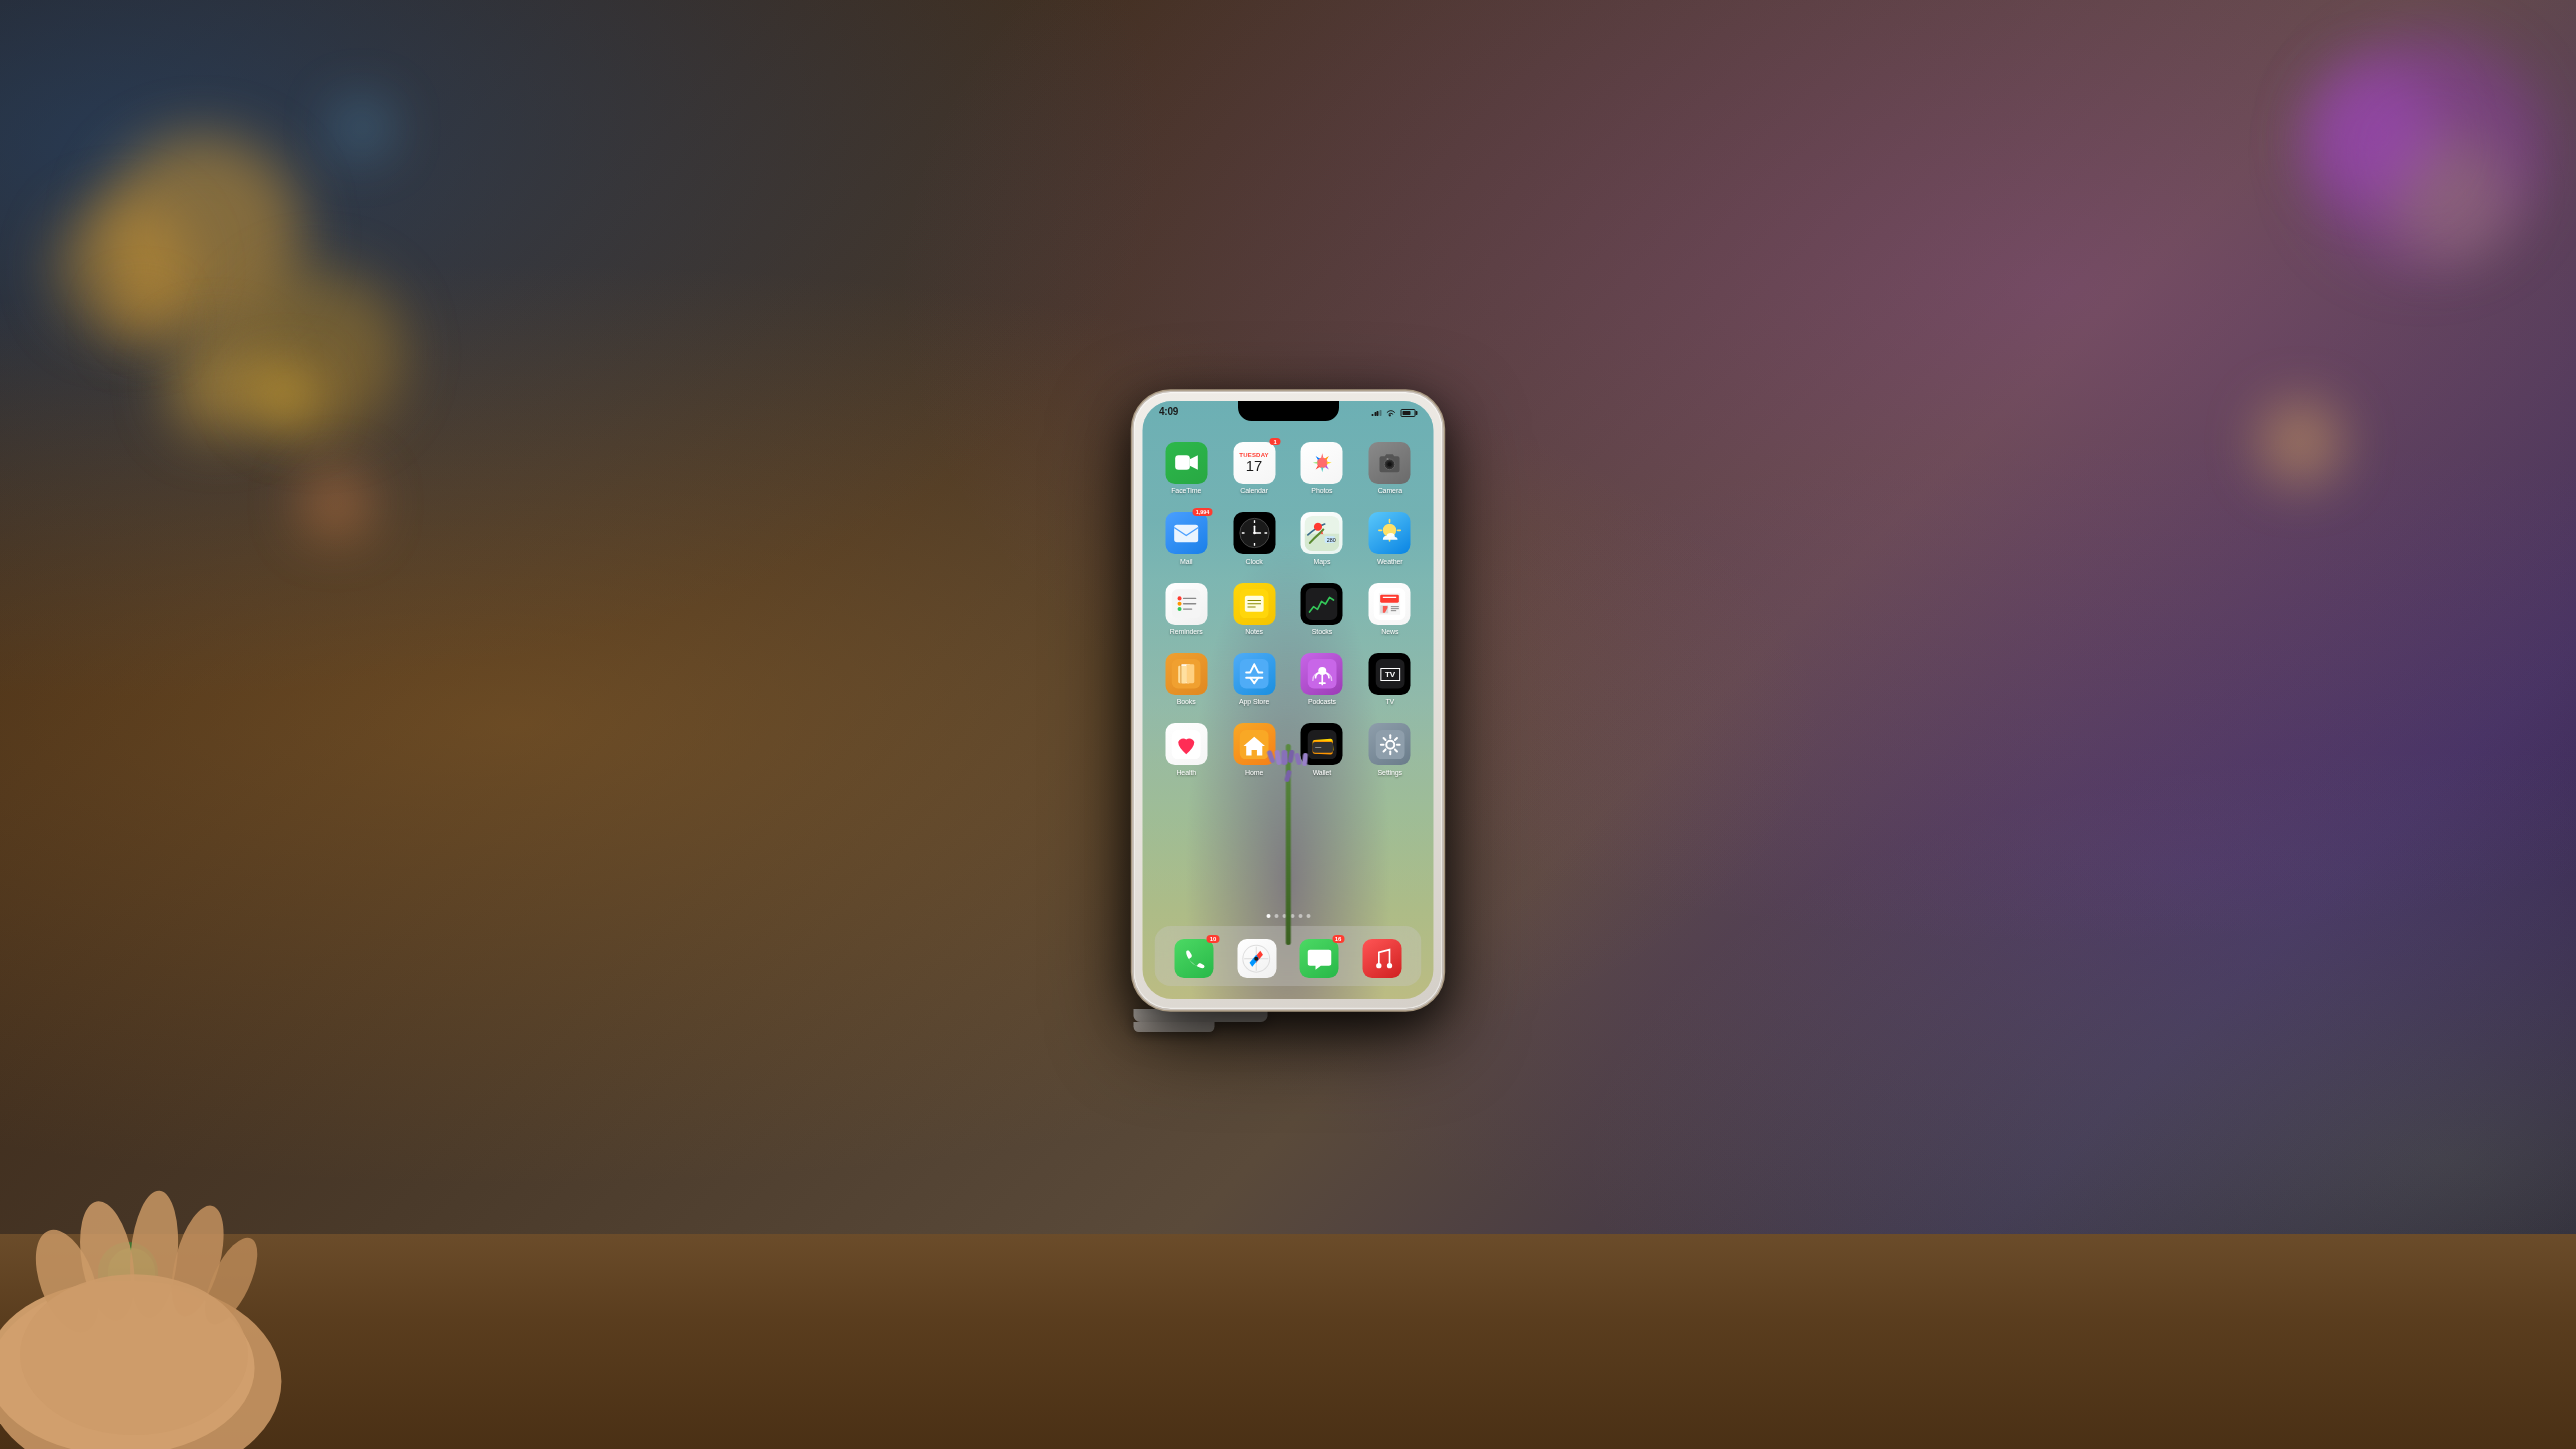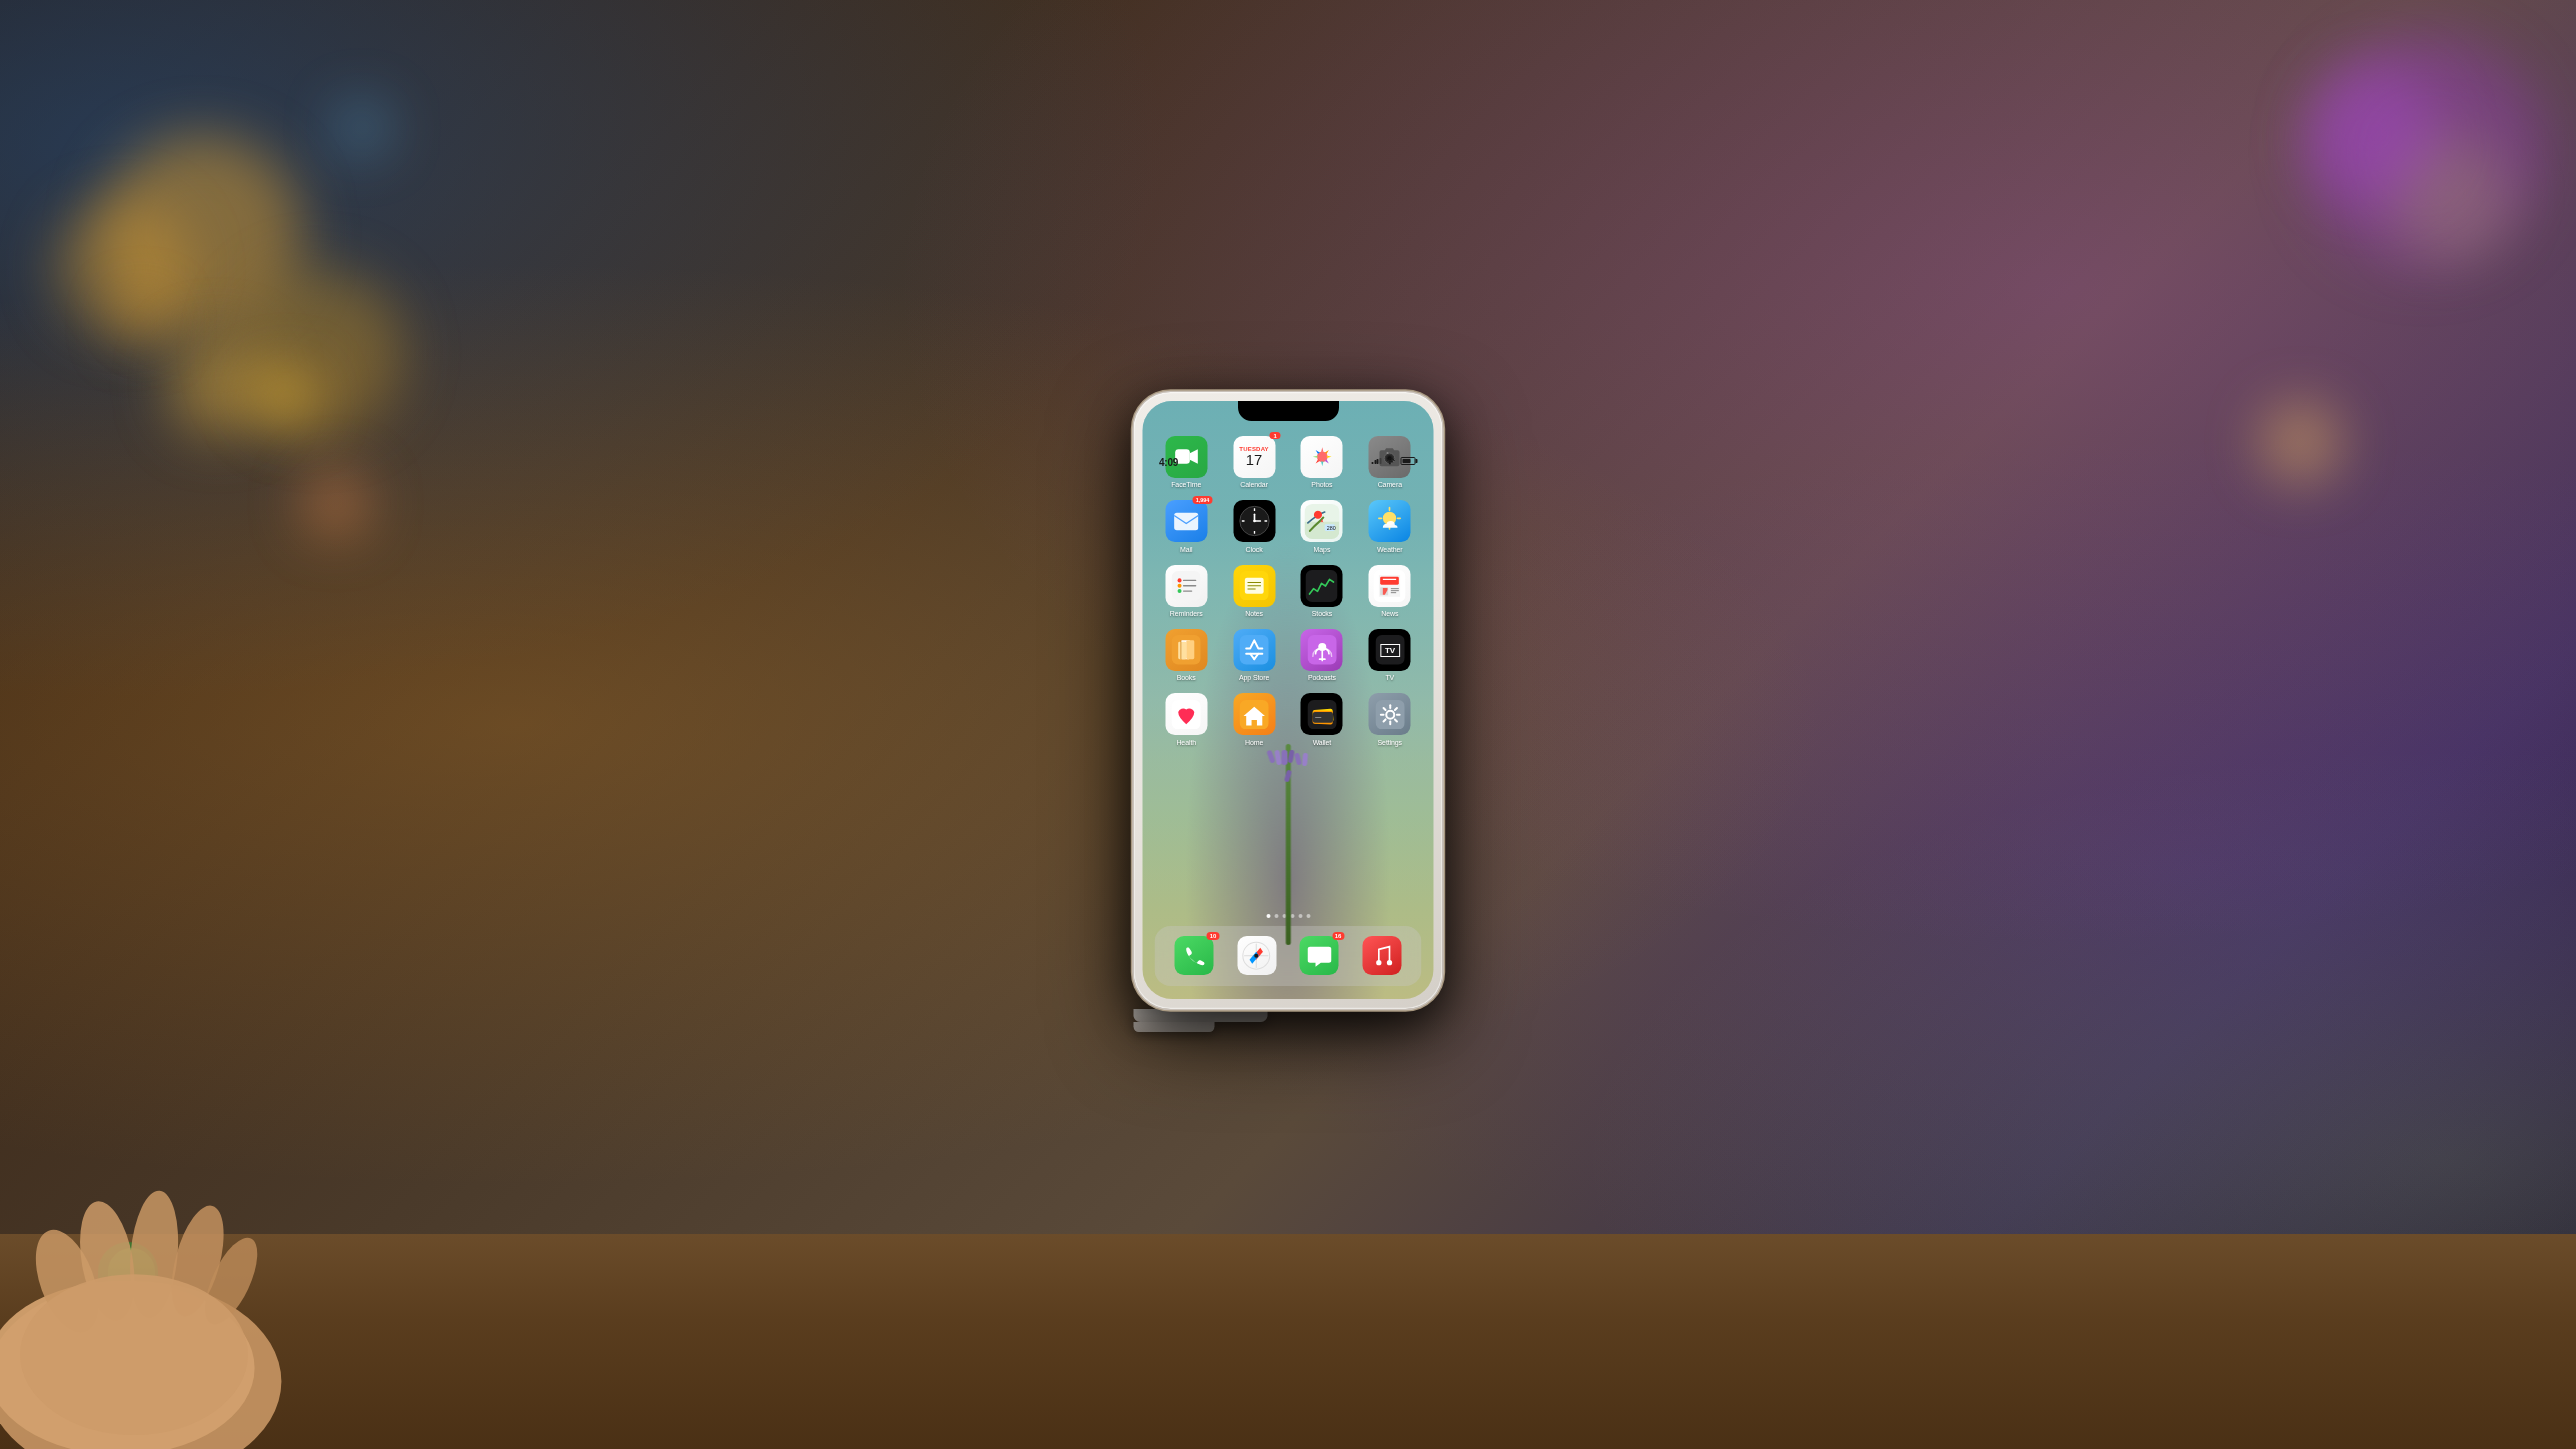--- a/index.html
+++ b/index.html
@@ -68,25 +68,24 @@
     }
 
     
     .status-bar {
       position: absolute;
       top: 0;
       left: 0;
       right: 0;
       height: 29.5px;
       display: flex;
-      align-items: flex-start;
+      align-items: flex-end;
       justify-content: space-between;
       padding: 16px 16px;
       z-index: 100;
-      margin-top: 40px;
     }
 
     .status-time {
       color: #1a1a1a;
       font-size: 10px;
       font-weight: 600;
       letter-spacing: -0.2px;
     }
 
     .status-icons {
@@ -130,20 +129,21 @@
     .app-icon {
       width: 42px;
       height: 42px;
       border-radius: 9.4px;
       display: flex;
       align-items: center;
       justify-content: center;
       position: relative;
       font-size: 19px;
       overflow: visible;
+      margin-top: 6px;
     }
 
     .app-label {
       color: #fff;
       font-size: 7px;
       font-weight: 400;
       text-shadow: 0 0.7px 2px rgba(0,0,0,0.5);
       text-align: center;
       letter-spacing: -0.1px;
     }

